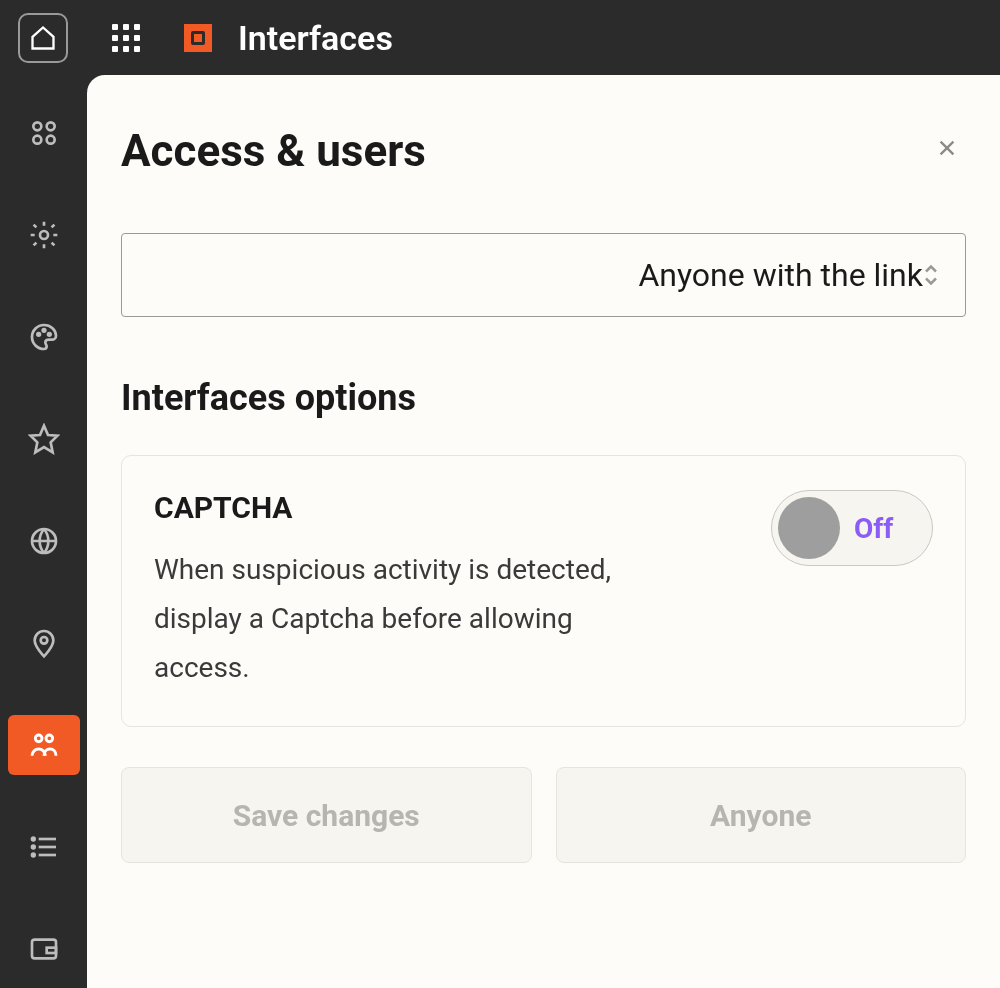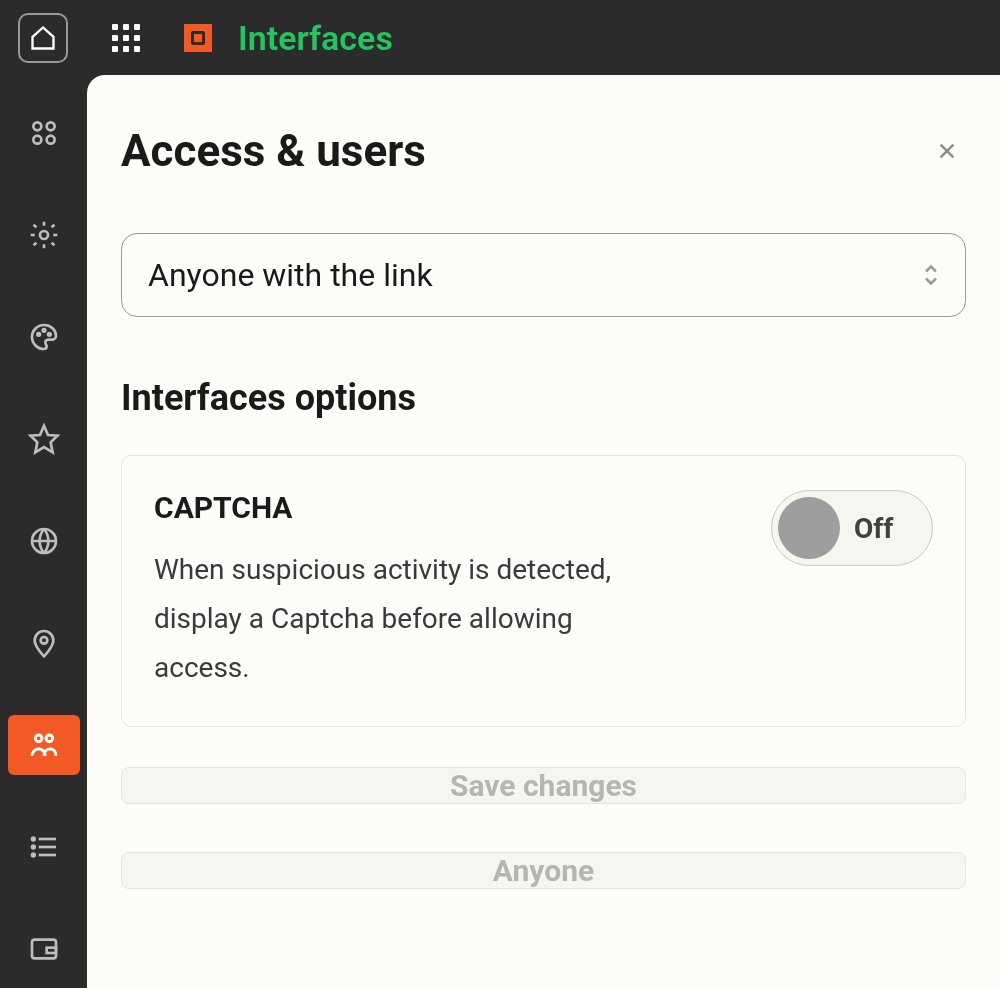--- a/index.html
+++ b/index.html
@@ -44,21 +44,21 @@
       width: 28px; height: 28px;
       background: #f15a24;
       display: flex; align-items: center; justify-content: center;
       margin-left: 20px;
     }
     .logo-inner {
       width: 14px; height: 14px; border: 3px solid #2b2b2b;
       border-radius: 2px;
     }
     .title-text {
-      color: #22c55e;
+      color: #ffffff;
       font-size: 34px;
       font-weight: 600;
       margin-left: 2px;
     }
     .app-body {
       display: flex;
       height: calc(988px - 75px);
     }
     .sidebar {
       width: 87px;
@@ -86,21 +86,21 @@
     .sidebar svg { width: 32px; height: 32px; }
     .main-panel {
       flex: 1;
       background: #fdfcf8;
       border-top-left-radius: 18px;
       padding: 50px 34px 40px 34px;
       position: relative;
     }
     .panel-header {
       display: flex;
-      align-items: flex-end;
+      align-items: flex-start;
       justify-content: space-between;
       margin-bottom: 56px;
     }
     .panel-title {
       font-size: 44px;
       font-weight: 700;
       color: #1a1a1a;
     }
     .close-x {
       font-size: 28px;
@@ -111,24 +111,24 @@
     .field-label {
       font-size: 26px;
       font-weight: 700;
       color: #3a3a3a;
       margin-bottom: 14px;
     }
     .select-box {
       width: 100%;
       height: 84px;
       border: 1.5px solid #9a9a94;
-      border-radius: 16px;
-      display: flex;
-      align-items: center;
-      justify-content: space-between;
+      border-radius: 4px;
+      display: flex;
+      align-items: center;
+      justify-content: flex-end;
       padding: 0 26px;
       cursor: pointer;
       background: #fdfcf8;
       margin-bottom: 60px;
     }
     .select-text {
       font-size: 32px;
       color: #1a1a1a;
     }
     .select-chevrons {
@@ -181,26 +181,25 @@
     }
     .toggle-thumb {
       width: 62px;
       height: 62px;
       background: #9e9e9e;
       border-radius: 50%;
     }
     .toggle-label {
       font-size: 28px;
       font-weight: 700;
-      color: #404040;
+      color: #8b5cf6;
     }
     .buttons-row {
       display: flex;
-      gap: 48px;
-      flex-direction: column;
+      gap: 24px;
     }
     .btn {
       flex: 1;
       height: 96px;
       border: 1.5px solid #e5e4dd;
       background: #f6f5ef;
       border-radius: 8px;
       font-size: 30px;
       font-weight: 700;
       color: #b6b5af;

